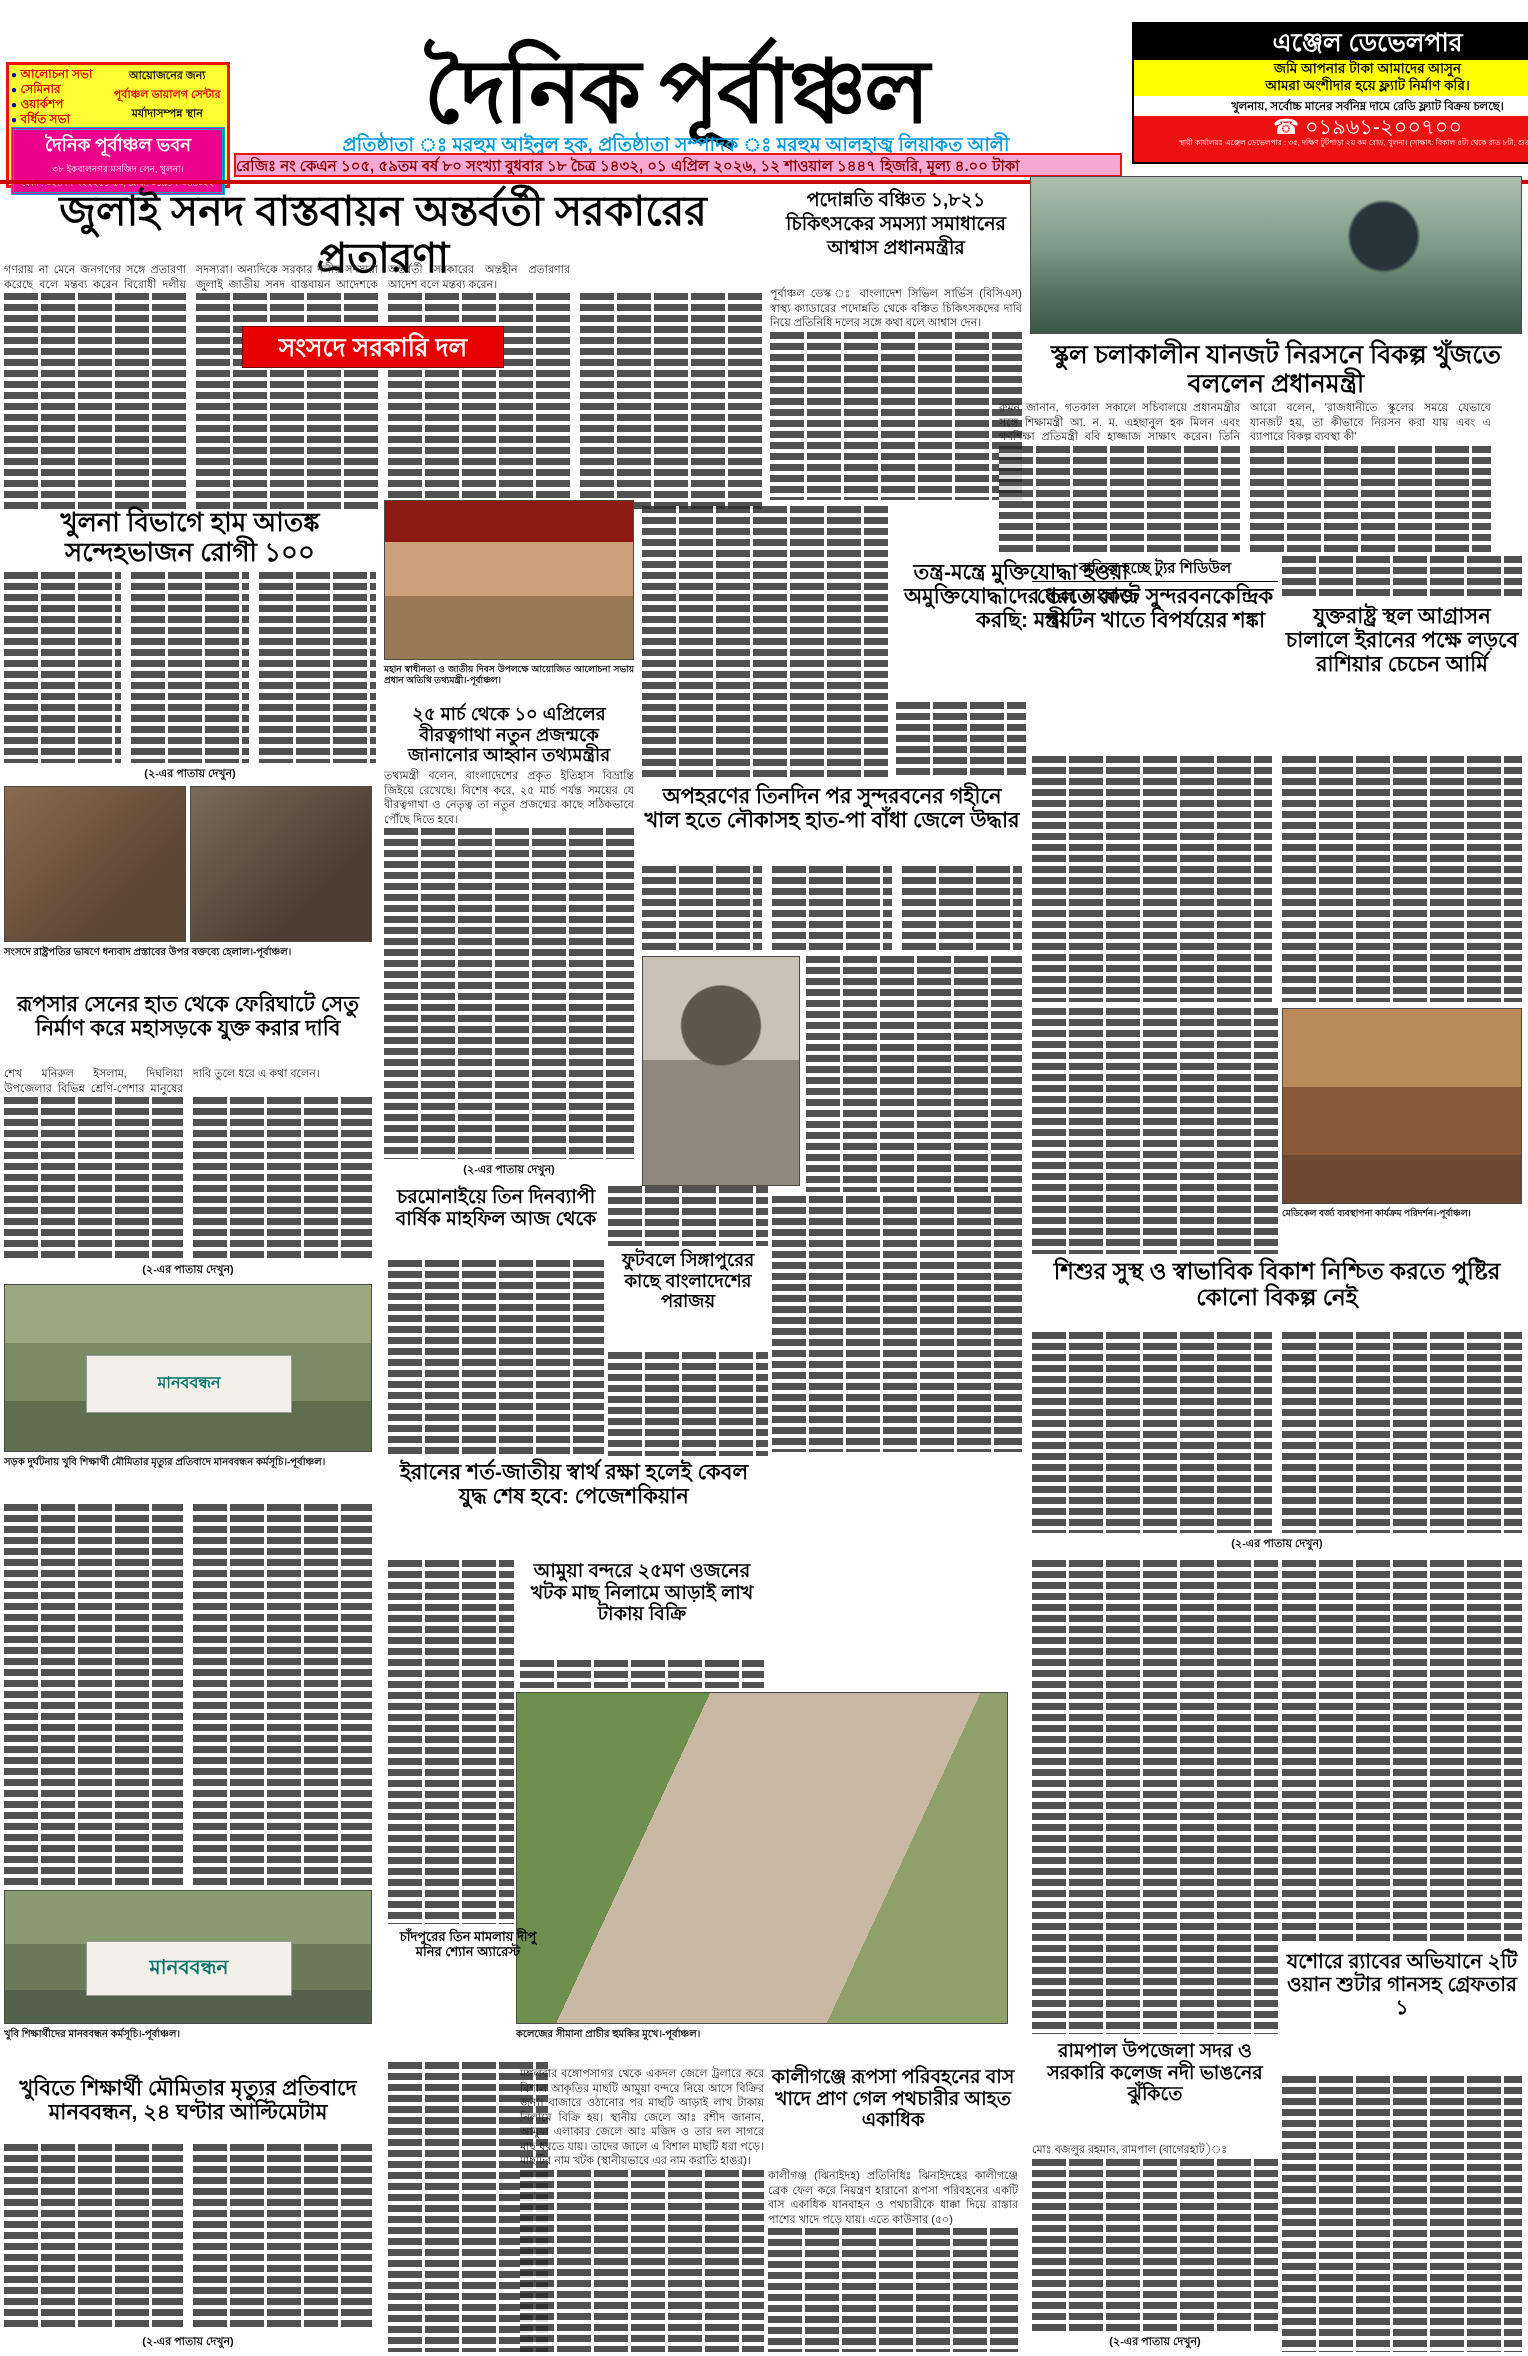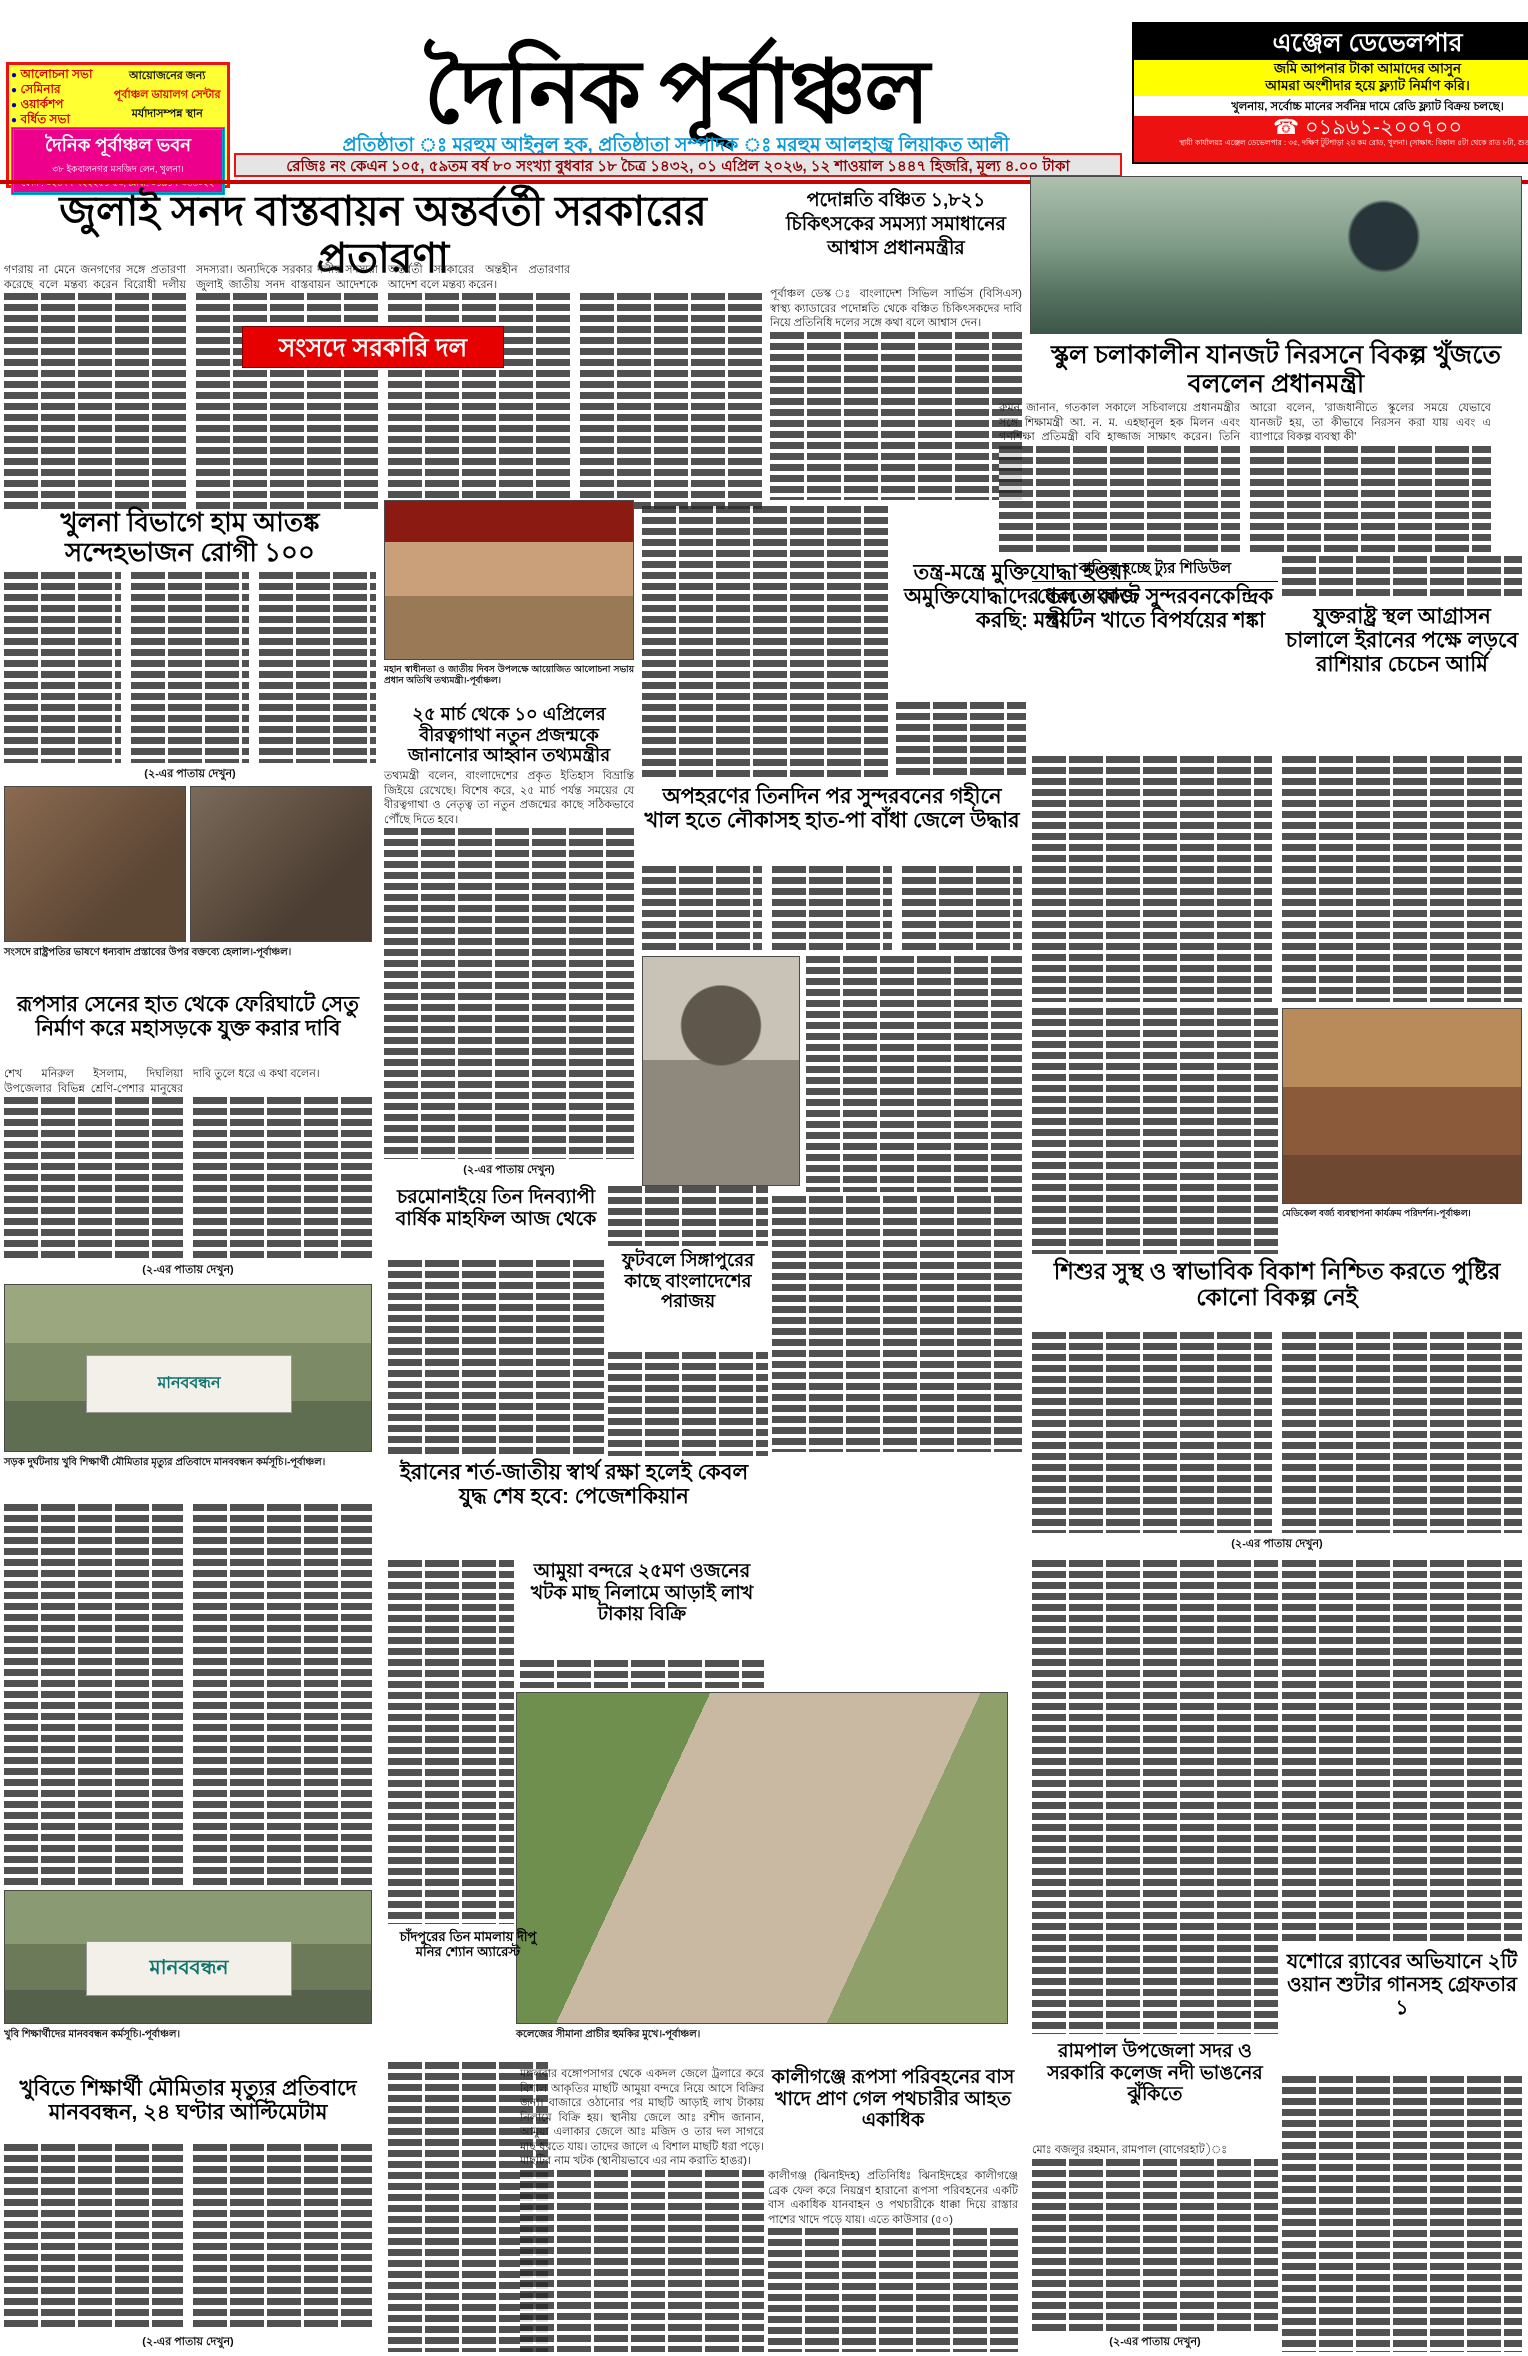--- a/index.html
+++ b/index.html
@@ -19,21 +19,21 @@
   .vert>.fill{flex:1;}
   .photo{border:1px solid #4a4a4a;}
   .rule{background:#cc0000;}
   
   .ad-left{background:#ffff33;border:3px solid #ee1111;padding:2px;}
   .ad-left .bul{color:#dd0000;font-weight:bold;font-size:12px;line-height:1.25;}
   .ad-left .dot{color:#0000bb;font-size:10px;}
   .venuebox{background:#ec008c;border:3px double #00a7d0;color:#fff;text-align:center;padding:1px 2px;}
   .masthead{font-family:"Liberation Serif",serif;font-weight:900;text-align:center;letter-spacing:-2px;color:#000;}
   .founder{font-weight:bold;text-align:center;color:#0b9ad8;}
-  .datebar{background:#e5e5e5;border:2px solid #ee1111;color:#8b0000;font-weight:bold;text-align:center;}
+  .datebar{background:#f9a8d4;border:2px solid #ee1111;color:#8b0000;font-weight:bold;text-align:left;}
   .ad-right{border:2px solid #000;}
   .ad-right .t{background:#000;color:#fff;font-weight:900;text-align:center;}
   .ad-right .y{background:#ffff00;color:#000;font-weight:900;text-align:center;}
   .ad-right .w{background:#fff;color:#000;font-weight:bold;text-align:center;}
   .ad-right .r{background:#ee1111;color:#fff;text-align:center;}
   .redbox{background:#e60000;border:1px solid #7a0000;color:#fff;font-weight:900;text-align:center;}
   .kick{font-weight:900;text-align:center;color:#000;}
   .bannerin{position:absolute;left:22%;top:38%;width:56%;height:40%;background:#f3f0ea;border:1px solid #999;
     display:flex;align-items:center;justify-content:center;color:#0f766e;font-weight:900;font-size:20px;}
 </style>

